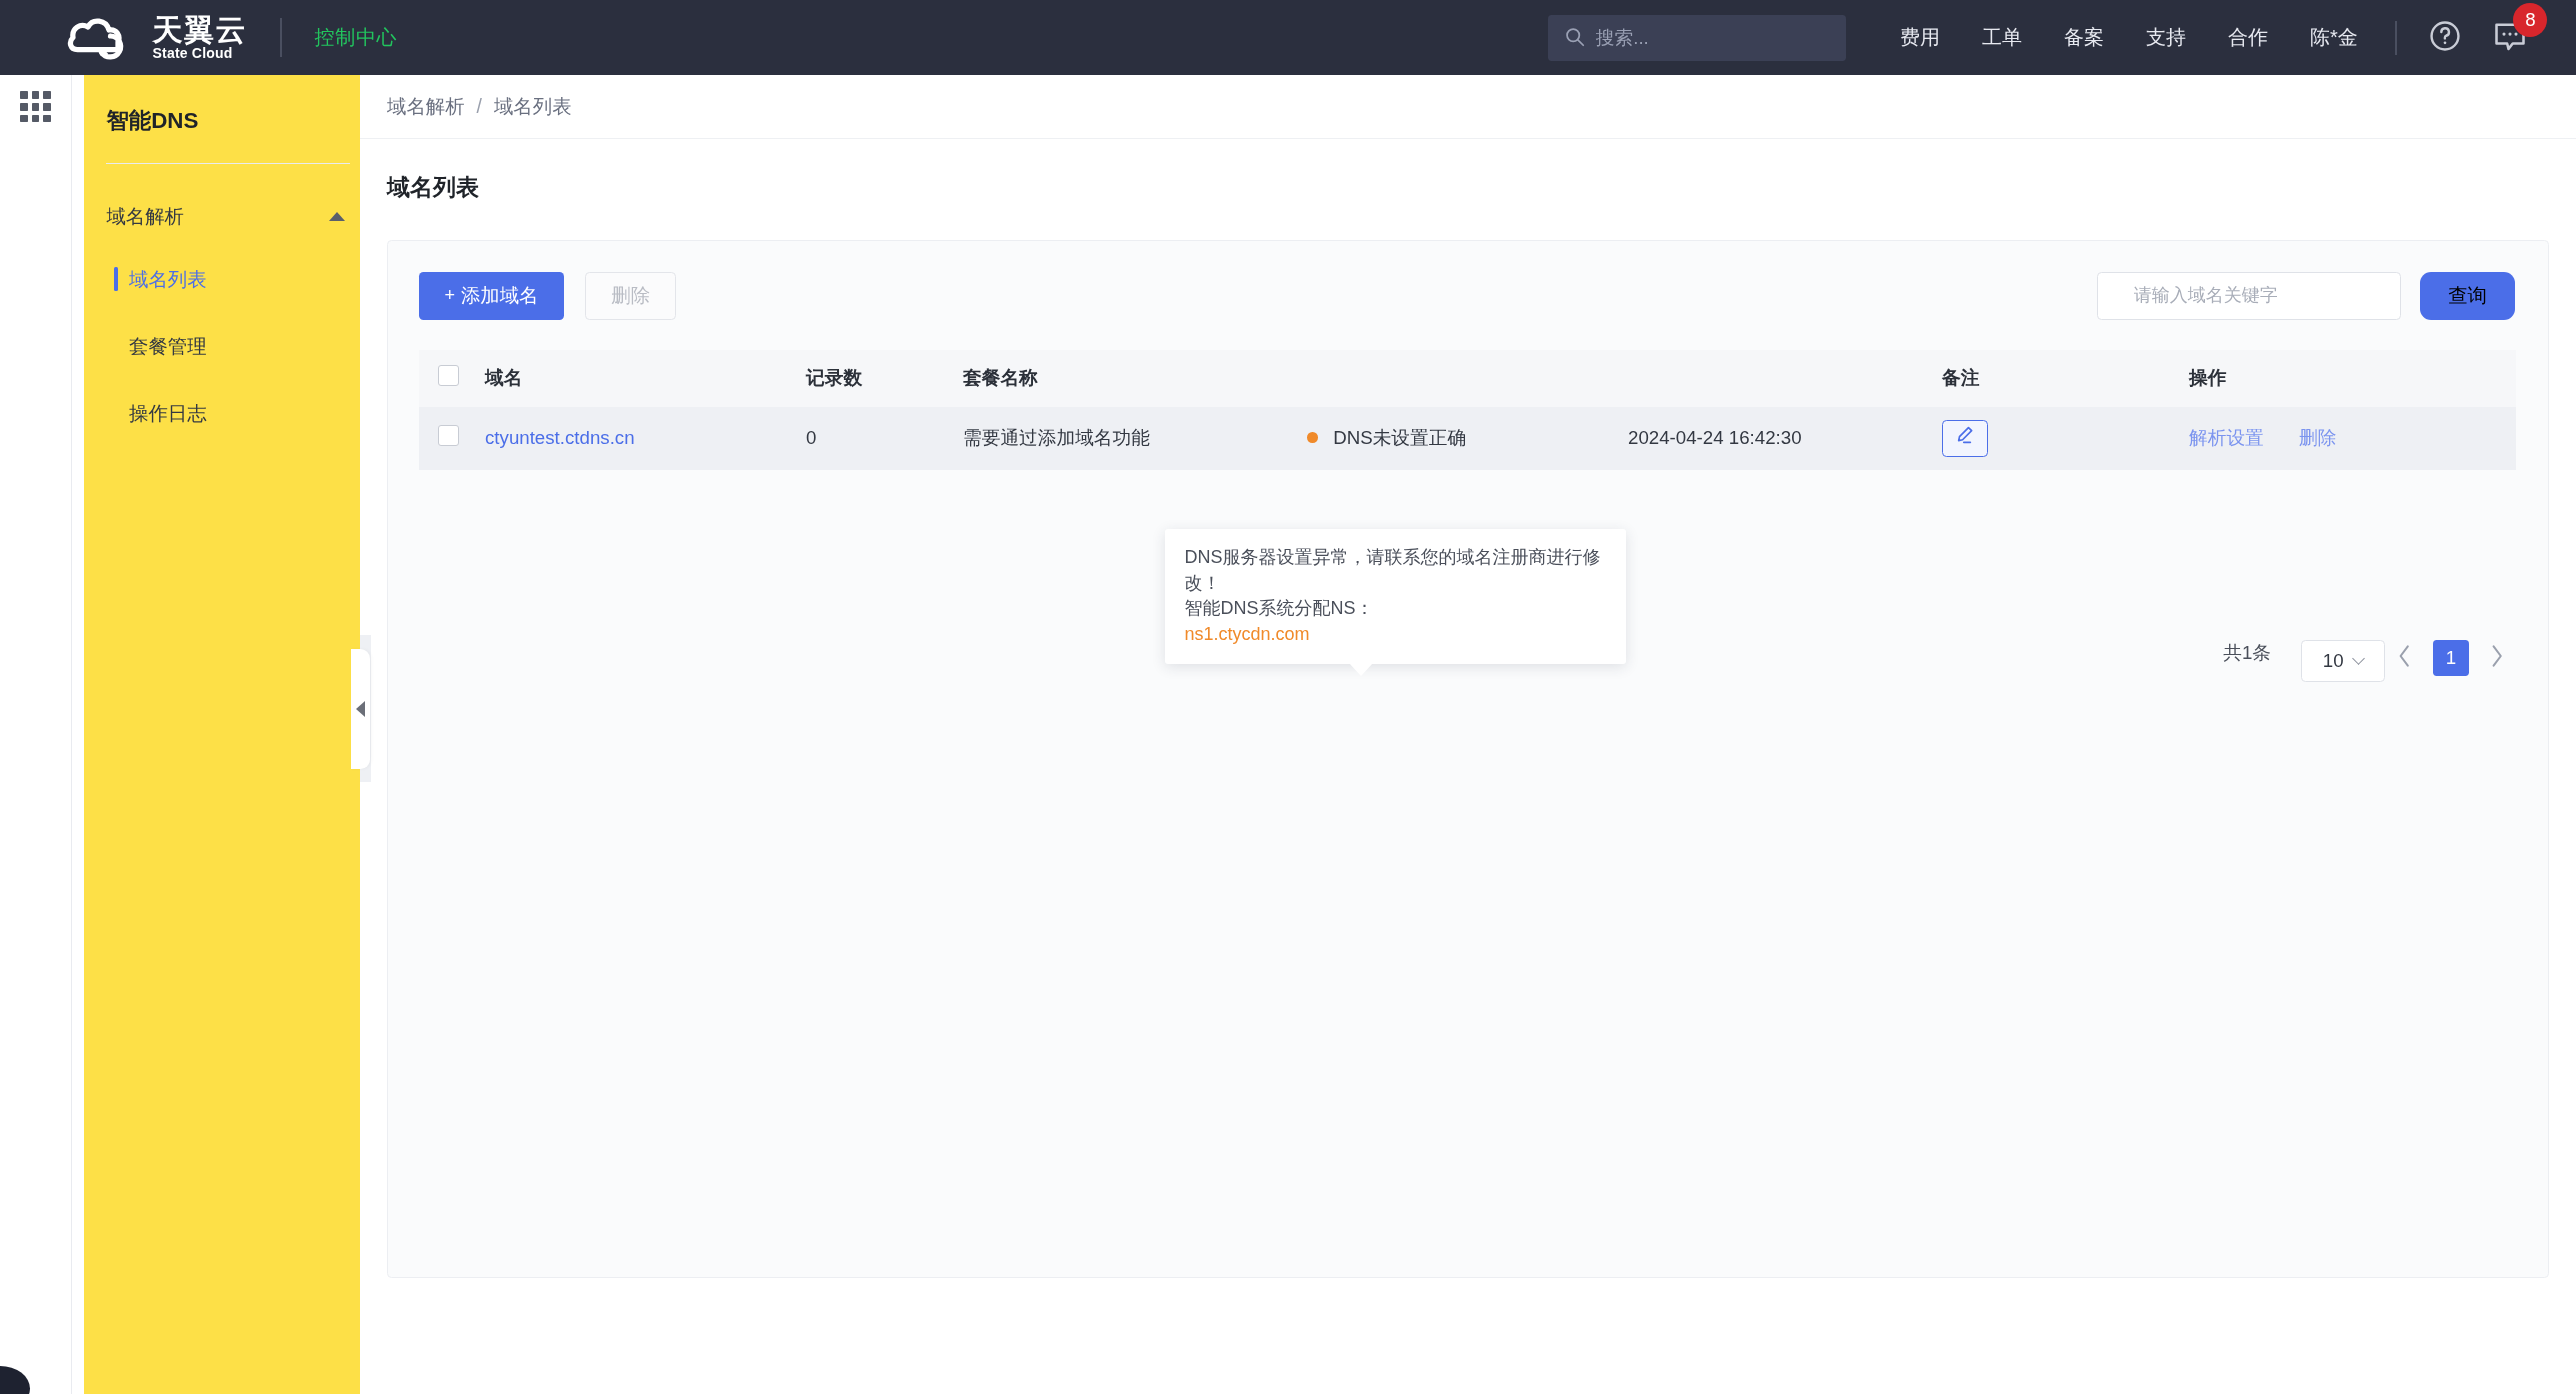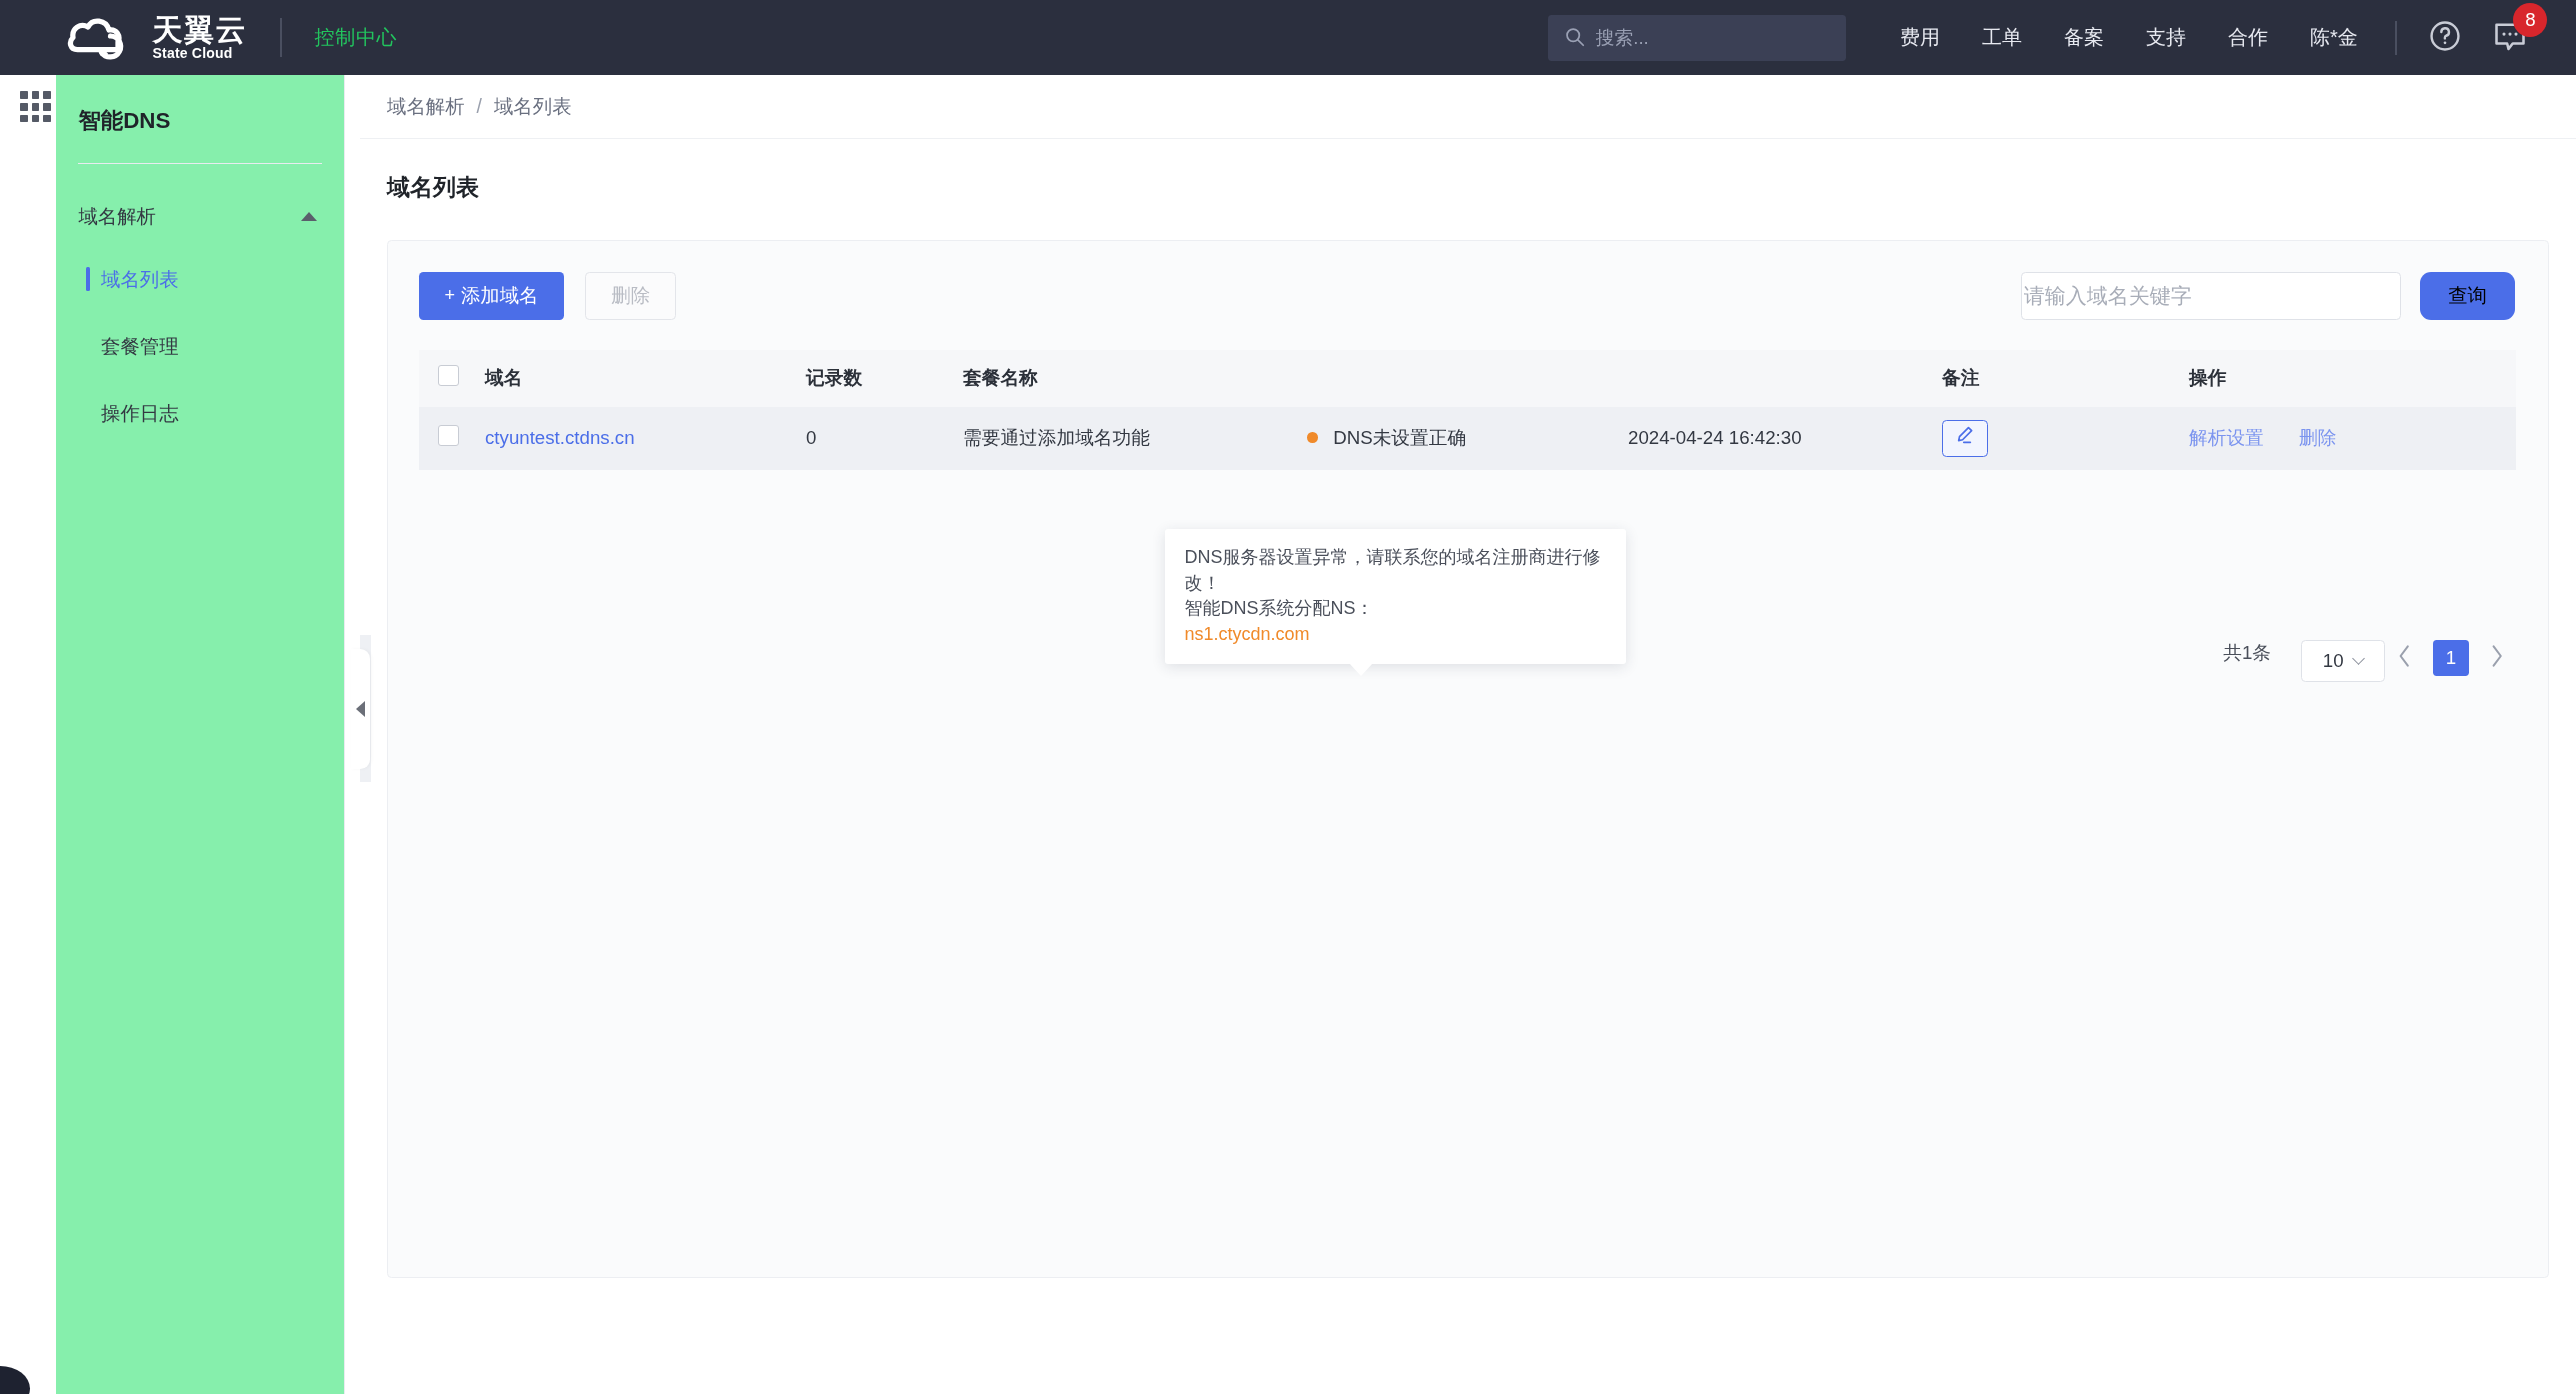--- a/index.html
+++ b/index.html
@@ -50,22 +50,22 @@
   .grid-icon {
     position:absolute; left:20px; top:16.4px;
     width:31px; height:31px;
     display:grid; grid-template-columns:repeat(3,1fr); grid-template-rows:repeat(3,1fr);
     gap:3.7px;
   }
   .grid-icon i { background:#555a66; border-radius:0.7px; display:block; }
 
   
   .sidebar {
-    position:absolute; left:56px; top:75px; width:289px; height:1320px;
-    background:#86efac; border-right:0.7px solid #e9ebf0;
+    position:absolute; left:84px; top:75px; width:289px; height:1320px;
+    background:#fde047; border-right:0.7px solid #e9ebf0;
   }
   .sb-title { margin:30px 0 0 22.4px; font-size:22.4px; font-weight:700; color:#1f2329; }
   .sb-rule { margin:27px 22.4px 0 22.4px; height:0.7px; background:#e9ebf0; }
   .sb-group {
     margin-top:33px; padding:0 22.4px 0 22.4px; height:40px;
     display:flex; align-items:center; justify-content:space-between;
     color:#333842; font-size:19.4px; cursor:pointer;
   }
   .caret-up { width:0;height:0;border-left:8.2px solid transparent;border-right:8.2px solid transparent;border-bottom:9px solid #5a5f6b; margin-right:4.5px;}
   .sb-item {
@@ -133,22 +133,22 @@
     display:flex; align-items:center; font-family:inherit;
   }
   .btn-primary .plus { font-size:18px; margin-right:6px; }
   .btn-ghost {
     height:48px; padding:0 25.4px; margin-left:21px;
     background:#fbfbfc; color:#b9bcc4; border:0.7px solid #e3e5ea;
     border-radius:4.5px; font-size:19.4px; cursor:pointer; font-family:inherit;
   }
   .toolbar-right { margin-left:auto; display:flex; align-items:center; padding-right:33px; }
   .keyword-input {
-    width:380px; height:48px; border:0.7px solid #dfe2e8; border-radius:4.5px;
-    background:#fff; padding:0 2px; font-size:21px; color:#333;
+    width:304px; height:48px; border:0.7px solid #dfe2e8; border-radius:4.5px;
+    background:#fff; padding:0 36px; font-size:18px; color:#333;
     font-family:inherit; outline:none;
   }
   .keyword-input::placeholder { color:#a8adb8; }
   .btn-query {
     height:48px; padding:0 28px; margin-left:19.4px; background:#4b6ee8;
     color:#000000; border:none; border-radius:11px; font-size:19.4px;
     cursor:pointer; font-family:inherit;
   }
 
   

